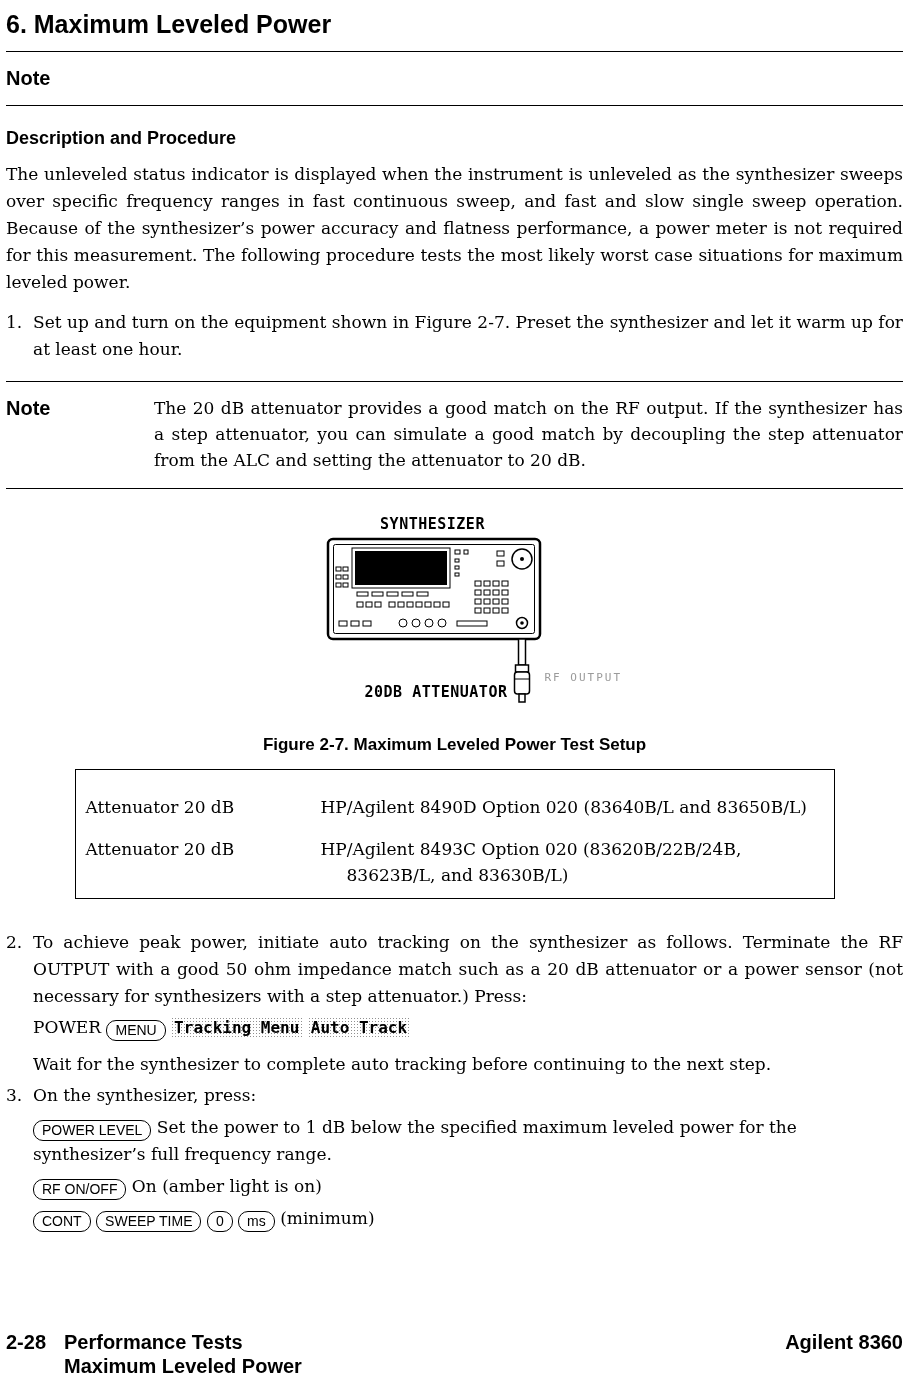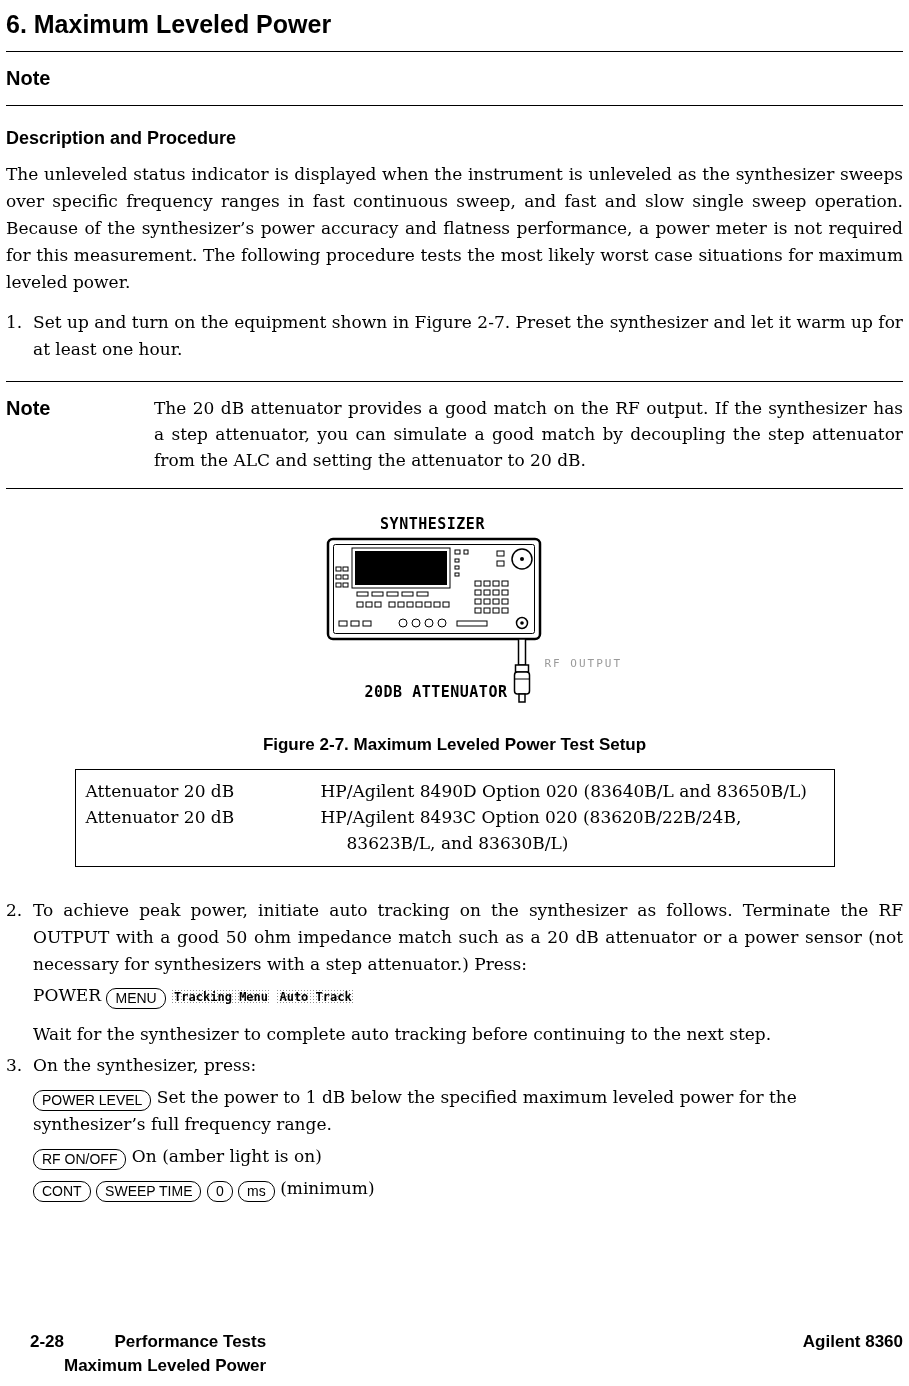--- a/index.html
+++ b/index.html
@@ -43,21 +43,21 @@
 
   
   .figure-area { position: relative; width: 420px; height: 212px; margin: 26px auto 0 auto; }
   .fig-label {
     font-family: "DejaVu Sans Mono", monospace;
     font-weight: bold; font-size: 15px; letter-spacing: 0.5px;
   }
   .synth-label { position: absolute; top: 0; left: 80px; width: 216px; text-align: center; }
   .synth-svg { position: absolute; top: 18px; left: 80px; }
   .rf-output-label {
-    position: absolute; top: 142px; left: 300px;
+    position: absolute; top: 156px; left: 300px;
     font-family: "DejaVu Sans Mono", monospace;
     font-size: 11px; letter-spacing: 2px; color: #9a9a9a;
   }
   .atten-label { position: absolute; top: 168px; left: 120px; }
   .fig-caption {
     font-family: Liberation Sans, sans-serif;
     font-weight: bold; font-size: 17px;
     text-align: center; margin-top: 8px;
   }
 
@@ -65,51 +65,51 @@
     font-family: "Liberation Sans", sans-serif;
     font-weight: bold; font-size: 16px;
     text-align: center; margin-top: 28px;
   }
   .equip-table {
     width: 760px; margin: 14px auto 0 auto;
     border: 1.6px solid #000;
     padding: 8px 10px 10px 10px;
     font-size: 17px; line-height: 26px;
   }
-  .equip-row { display: flex; }
+  .equip-row { display: flex; margin-top: 16px; }
   .equip-item { flex: none; width: 235px; }
   .equip-desc { flex: 1; }
   .equip-desc-line2 { padding-left: 26px; }
 
   .keycap {
     display: inline-block;
     font-family: "Liberation Sans", sans-serif;
     font-size: 14px; line-height: 19px;
     border: 1.6px solid #000; border-radius: 10px;
     padding: 0 8px;
     vertical-align: -2px;
     white-space: nowrap;
   }
   .softkey {
     font-family: "DejaVu Sans Mono", monospace;
-    font-weight: bold; font-size: 12px;
+    font-weight: bold; font-size: 16px;
     background-image: radial-gradient(circle, #8f8f8f 0.7px, transparent 0.9px);
     background-size: 3px 3px;
     padding: 1px 3px;
     white-space: nowrap;
   }
   .press-line { margin-top: 4px; text-align: left; }
   .wait-para { margin-top: 10px; }
   .key-line { margin-top: 5px; text-align: left; }
 
   .footer {
     position: absolute; bottom: 8px; left: 6px; right: 6px;
     display: flex; justify-content: space-between; align-items: flex-start;
     font-family: "Liberation Sans", sans-serif;
-    font-weight: bold; font-size: 17px; line-height: 24px; text-align: right;
+    font-weight: bold; font-size: 20px; line-height: 24px;
   }
   .footer-left { display: flex; }
   .footer-pagenum { width: 58px; flex: none; }
 </style>
 </head>
 <body>
 
 <div class="page">
 
   <h1 class="doc-title">6. Maximum Leveled Power</h1>

